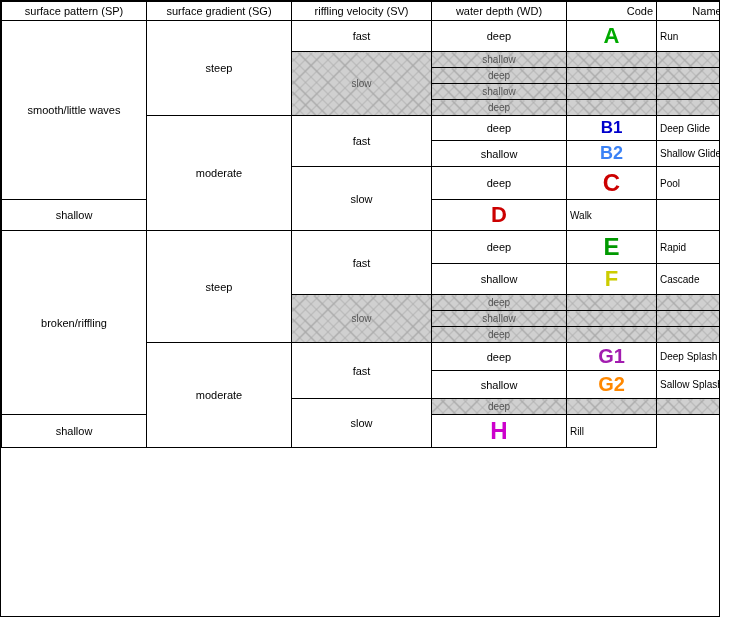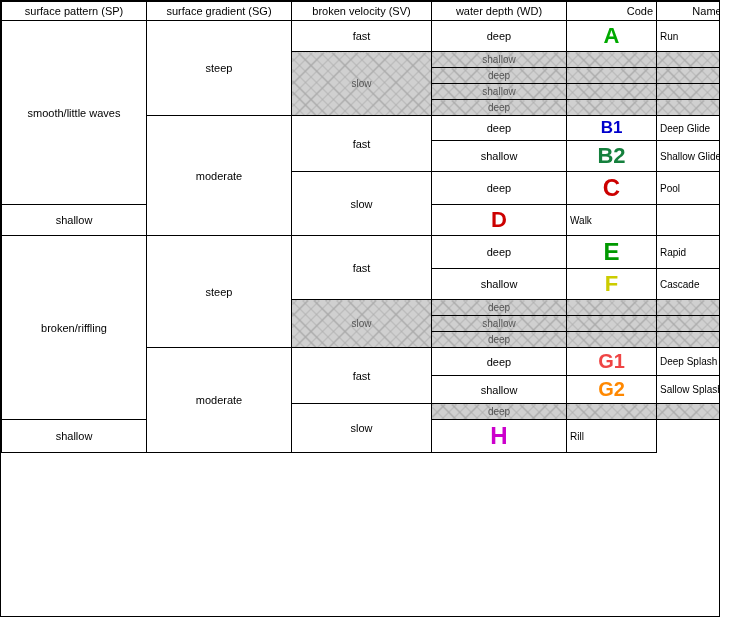--- a/index.html
+++ b/index.html
@@ -50,41 +50,41 @@
         #aaa 0px, #aaa 1px,
         transparent 1px, transparent 8px
       );
       background-color: #d0d0d0;
       color: #555;
       font-size: 10px;
     }
 
     .code-A { color: #00aa00; font-size: 22px; font-weight: bold; }
     .code-B1 { color: #0000cc; font-size: 17px; font-weight: bold; }
-    .code-B2 { color: #15803d; font-size: 22px; font-weight: bold; }
+    .code-B2 { color: #3b82f6; font-size: 18px; font-weight: bold; }
     .code-C { color: #cc0000; font-size: 24px; font-weight: bold; }
     .code-D { color: #cc0000; font-size: 22px; font-weight: bold; }
     .code-E { color: #009900; font-size: 24px; font-weight: bold; }
     .code-F { color: #cccc00; font-size: 22px; font-weight: bold; }
-    .code-G1 { color: #ef4444; font-size: 20px; font-weight: bold; }
+    .code-G1 { color: #a21caf; font-size: 20px; font-weight: bold; }
     .code-G2 { color: #ff8800; font-size: 20px; font-weight: bold; }
     .code-H { color: #cc00cc; font-size: 24px; font-weight: bold; }
 
     .name-cell { font-size: 10px; text-align: left; padding: 6px 3px; }
   </style>
 </head>
 <body>
 
 <div class="table-container">
   <table>
     <thead>
       <tr>
         <th class="col-sp">surface pattern (SP)</th>
         <th class="col-sg">surface gradient (SG)</th>
-        <th class="col-sv">broken velocity (SV)</th>
+        <th class="col-sv">riffling velocity (SV)</th>
         <th class="col-wd">water depth (WD)</th>
         <th class="col-code">Code</th>
         <th class="col-name">Name</th>
       </tr>
     </thead>
     <tbody>
 
       <tr>
         <td rowspan="8">smooth/little waves</td>
         <td rowspan="5">steep</td>

